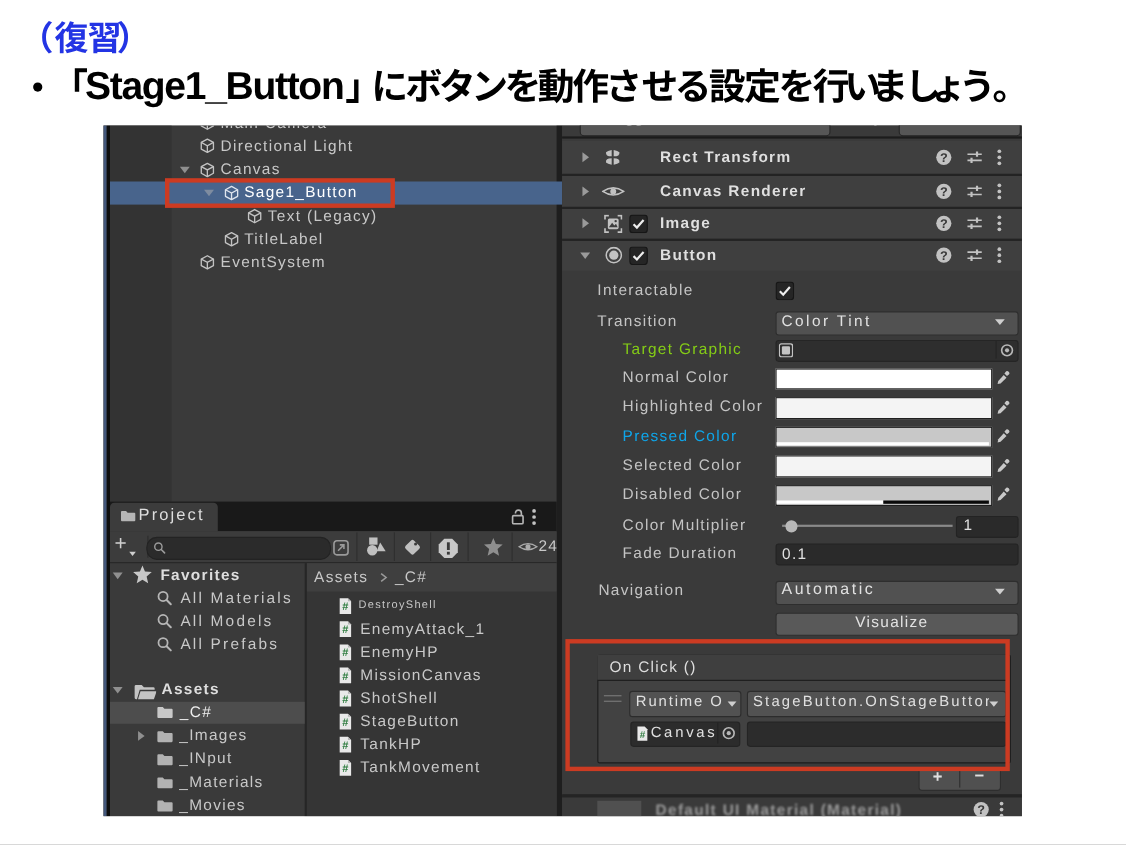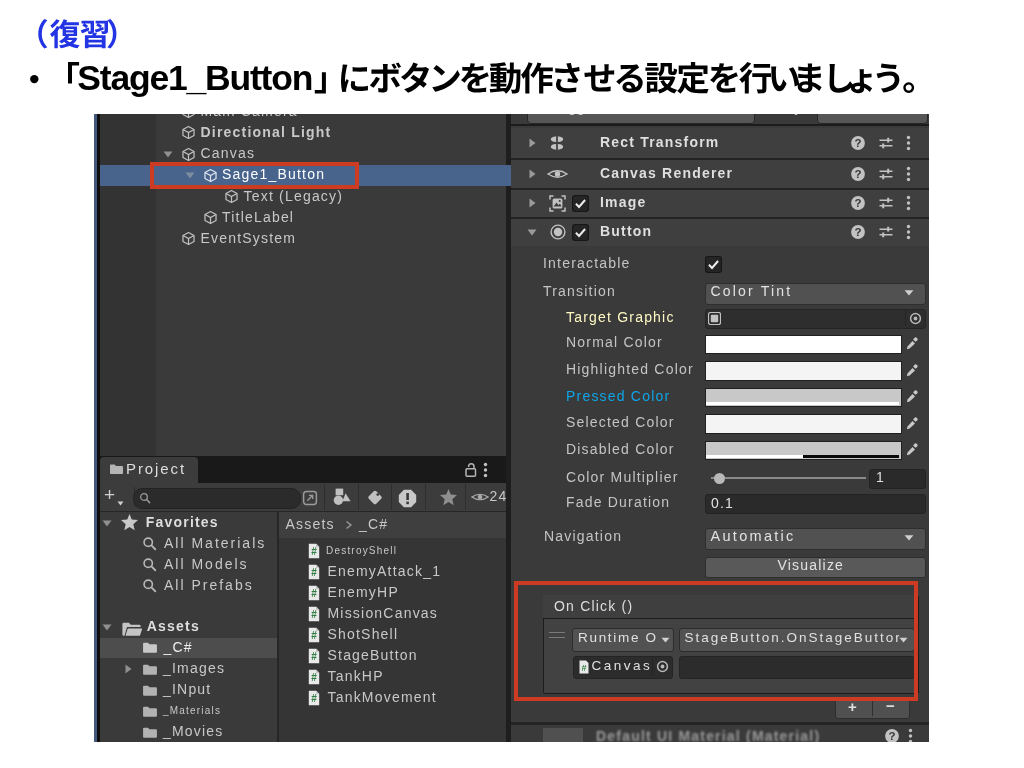--- a/index.html
+++ b/index.html
@@ -17,21 +17,21 @@
 <div style="left:5.5px;top:50.8px;width:411.5px;height:21.2px;background:#48648c;"></div>
 <svg style="left:87px;top:-9.8px" width="15" height="15" viewBox="0 0 16 16">
       <path d="M8 1.6 L13.9 4.8 L13.9 11.2 L8 14.4 L2.1 11.2 L2.1 4.8 Z" fill="none" stroke="#c2c2c2" stroke-width="1.3" stroke-linejoin="round"></path>
       <path d="M2.1 4.8 L8 8 L13.9 4.8 M8 8 L8 14.4" fill="none" stroke="#c2c2c2" stroke-width="1.3"></path>
     </svg>
 <div style="left:106.5px;top:-13.3px;height:21px;line-height:21px;font-size:14px;color:#c8c8c8;font-weight:400;white-space:nowrap;letter-spacing:1.2px;">Main Camera</div>
 <svg style="left:87px;top:11.4px" width="15" height="15" viewBox="0 0 16 16">
       <path d="M8 1.6 L13.9 4.8 L13.9 11.2 L8 14.4 L2.1 11.2 L2.1 4.8 Z" fill="none" stroke="#c2c2c2" stroke-width="1.3" stroke-linejoin="round"></path>
       <path d="M2.1 4.8 L8 8 L13.9 4.8 M8 8 L8 14.4" fill="none" stroke="#c2c2c2" stroke-width="1.3"></path>
     </svg>
-<div style="left:106.5px;top:7.9px;height:21px;line-height:21px;font-size:14px;color:#c8c8c8;font-weight:700;white-space:nowrap;letter-spacing:1.2px;">Directional Light</div>
+<div style="left:106.5px;top:7.9px;height:21px;line-height:21px;font-size:14px;color:#c8c8c8;font-weight:400;white-space:nowrap;letter-spacing:1.2px;">Directional Light</div>
 <svg style="left:68px;top:34.1px" width="12" height="12" viewBox="0 0 12 12">
       <path d="M1.5 3.5 L10.5 3.5 L6 9.5 Z" fill="#8f8f8f"></path>
     </svg>
 <svg style="left:87px;top:32.6px" width="15" height="15" viewBox="0 0 16 16">
       <path d="M8 1.6 L13.9 4.8 L13.9 11.2 L8 14.4 L2.1 11.2 L2.1 4.8 Z" fill="none" stroke="#c2c2c2" stroke-width="1.3" stroke-linejoin="round"></path>
       <path d="M2.1 4.8 L8 8 L13.9 4.8 M8 8 L8 14.4" fill="none" stroke="#c2c2c2" stroke-width="1.3"></path>
     </svg>
 <div style="left:106.5px;top:29.1px;height:21px;line-height:21px;font-size:14px;color:#c8c8c8;font-weight:400;white-space:nowrap;letter-spacing:1.2px;">Canvas</div>
 <svg style="left:89.5px;top:55.3px" width="12" height="12" viewBox="0 0 12 12">
       <path d="M1.5 3.5 L10.5 3.5 L6 9.5 Z" fill="#7e8ca0"></path>
@@ -167,21 +167,21 @@
       <path d="M1 3.5 Q1 2.6 1.9 2.6 L5.6 2.6 L7 4.1 L13.1 4.1 Q14 4.1 14 5 L14 11 Q14 11.9 13.1 11.9 L1.9 11.9 Q1 11.9 1 11 Z" fill="#b2b2b2"></path>
     </svg>
 <div style="left:69px;top:544.0px;height:21px;line-height:21px;font-size:14px;color:#c8c8c8;font-weight:400;white-space:nowrap;letter-spacing:1.2px;">_Images</div>
 <svg style="left:47.5px;top:568.5px" width="16" height="16" viewBox="0 0 15 15">
       <path d="M1 3.5 Q1 2.6 1.9 2.6 L5.6 2.6 L7 4.1 L13.1 4.1 Q14 4.1 14 5 L14 11 Q14 11.9 13.1 11.9 L1.9 11.9 Q1 11.9 1 11 Z" fill="#b2b2b2"></path>
     </svg>
 <div style="left:69px;top:565.0px;height:21px;line-height:21px;font-size:14px;color:#c8c8c8;font-weight:400;white-space:nowrap;letter-spacing:1.2px;">_INput</div>
 <svg style="left:47.5px;top:589.5px" width="16" height="16" viewBox="0 0 15 15">
       <path d="M1 3.5 Q1 2.6 1.9 2.6 L5.6 2.6 L7 4.1 L13.1 4.1 Q14 4.1 14 5 L14 11 Q14 11.9 13.1 11.9 L1.9 11.9 Q1 11.9 1 11 Z" fill="#b2b2b2"></path>
     </svg>
-<div style="left:69px;top:586.0px;height:21px;line-height:21px;font-size:10px;color:#c8c8c8;font-weight:400;white-space:nowrap;letter-spacing:1.2px;text-align:right;">_Materials</div>
+<div style="left:69px;top:586.0px;height:21px;line-height:21px;font-size:14px;color:#c8c8c8;font-weight:400;white-space:nowrap;letter-spacing:1.2px;text-align:right;">_Materials</div>
 <svg style="left:47.5px;top:610.5px" width="16" height="16" viewBox="0 0 15 15">
       <path d="M1 3.5 Q1 2.6 1.9 2.6 L5.6 2.6 L7 4.1 L13.1 4.1 Q14 4.1 14 5 L14 11 Q14 11.9 13.1 11.9 L1.9 11.9 Q1 11.9 1 11 Z" fill="#b2b2b2"></path>
     </svg>
 <div style="left:69px;top:607.0px;height:21px;line-height:21px;font-size:14px;color:#c8c8c8;font-weight:400;white-space:nowrap;letter-spacing:1.2px;">_Movies</div>
 <svg style="left:212px;top:428.5px" width="16" height="16" viewBox="0 0 16 16">
       <path d="M2.8 0.8 L10.3 0.8 L13.2 3.7 L13.2 15.2 L2.8 15.2 Z" fill="#e9e9e9"></path>
       <path d="M10.3 0.8 L13.2 3.7 L10.3 3.7 Z" fill="#b5b5b5"></path>
       <text x="8" y="11.8" font-family="Liberation Sans" font-size="10" font-weight="bold" fill="#2f7d40" text-anchor="middle">#</text>
     </svg>
 <div style="left:232px;top:425.5px;height:21px;line-height:21px;font-size:10px;color:#c8c8c8;font-weight:400;white-space:nowrap;letter-spacing:1.2px;">DestroyShell</div>
@@ -344,21 +344,21 @@
 <svg style="left:611px;top:141.5px" width="17" height="17" viewBox="0 0 16 16">
       <rect x="0.5" y="0.5" width="15" height="15" rx="2.5" fill="#252525" stroke="#161616"></rect>
       <path d="M3.7 8.3 L6.6 11.2 L12.3 4.7" fill="none" stroke="#ededed" stroke-width="1.9"></path>
     </svg>
 <div style="left:449px;top:166.5px;height:21px;line-height:21px;font-size:14px;color:#c4c4c4;font-weight:400;white-space:nowrap;letter-spacing:1.2px;">Transition</div>
 <div style="left:611px;top:169px;width:219px;height:19.5px;background:#515151;border-radius:3px;border:1px solid #2e2e2e;"></div>
 <div style="left:616.5px;top:167.0px;height:21px;line-height:21px;font-size:14px;color:#e2e2e2;font-weight:400;white-space:nowrap;letter-spacing:2.2px;">Color Tint</div>
 <svg style="left:809.5px;top:174.8px" width="10" height="7.5" viewBox="0 0 9 6">
       <path d="M0.5 0.8 L8.5 0.8 L4.5 5.5 Z" fill="#cfcfcf"></path>
     </svg>
-<div style="left:472px;top:192.5px;height:21px;line-height:21px;font-size:14px;color:#fef9c3;font-weight:400;white-space:nowrap;letter-spacing:1.2px;">Target Graphic</div>
+<div style="left:472px;top:192.5px;height:21px;line-height:21px;font-size:14px;color:#84cc16;font-weight:400;white-space:nowrap;letter-spacing:1.2px;">Target Graphic</div>
 <div style="left:611px;top:195px;width:219px;height:17.5px;background:#2e2e2e;border-radius:3px;border:1px solid #252525;"></div>
 <svg style="left:614px;top:197.5px" width="13" height="13" viewBox="0 0 13 13">
       <rect x="0.5" y="0.5" width="12" height="12" rx="2" fill="none" stroke="#c2c2c2" stroke-width="1.2"></rect>
       <rect x="2.8" y="2.8" width="7.4" height="7.4" rx="1" fill="#c2c2c2"></rect>
     </svg>
 <div style="left:810.5px;top:195.8px;width:1px;height:16.5px;background:#242424;"></div>
 <svg style="left:814px;top:196.5px" width="15" height="15" viewBox="0 0 15 15">
       <circle cx="7.5" cy="7.5" r="4.9" fill="none" stroke="#b8b8b8" stroke-width="1.5"></circle>
       <circle cx="7.5" cy="7.5" r="1.9" fill="#b8b8b8"></circle>
     </svg>

